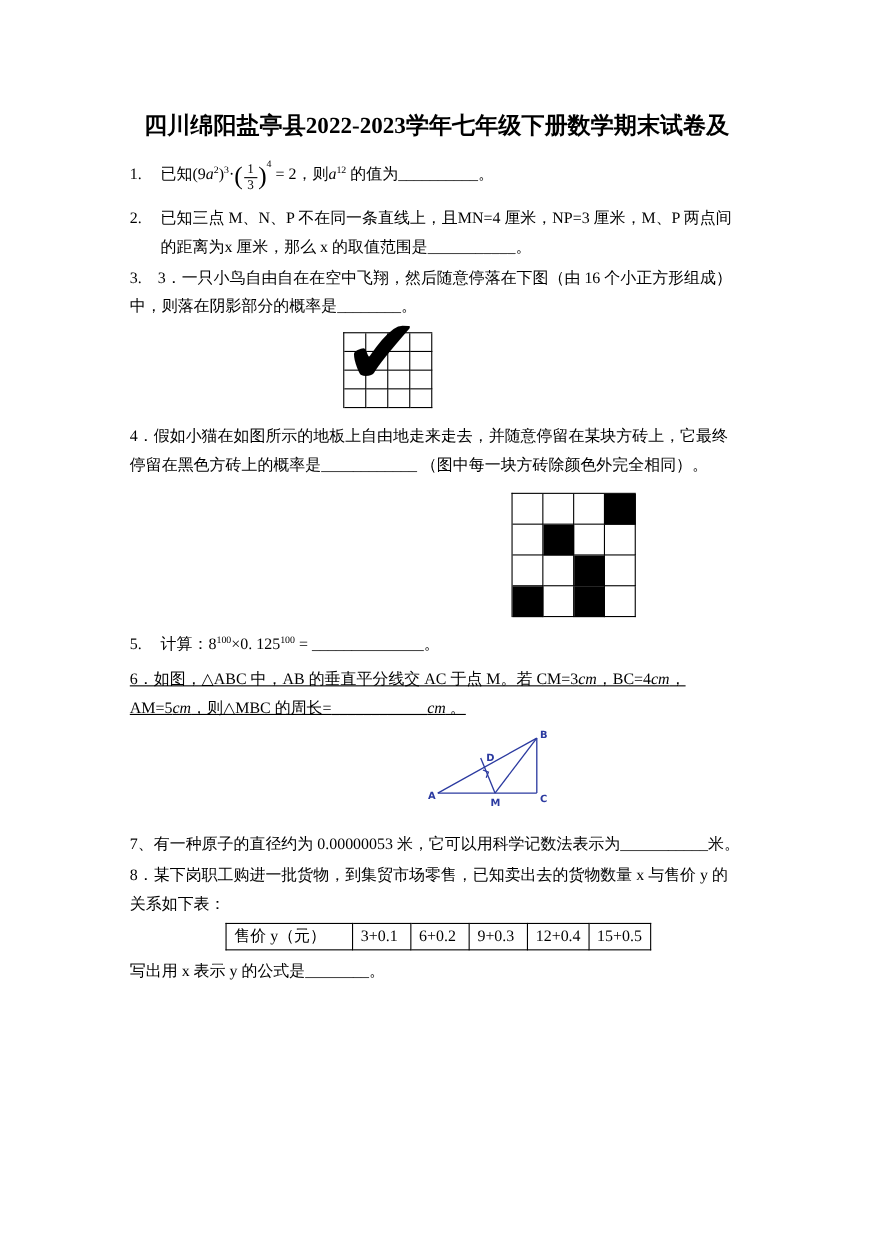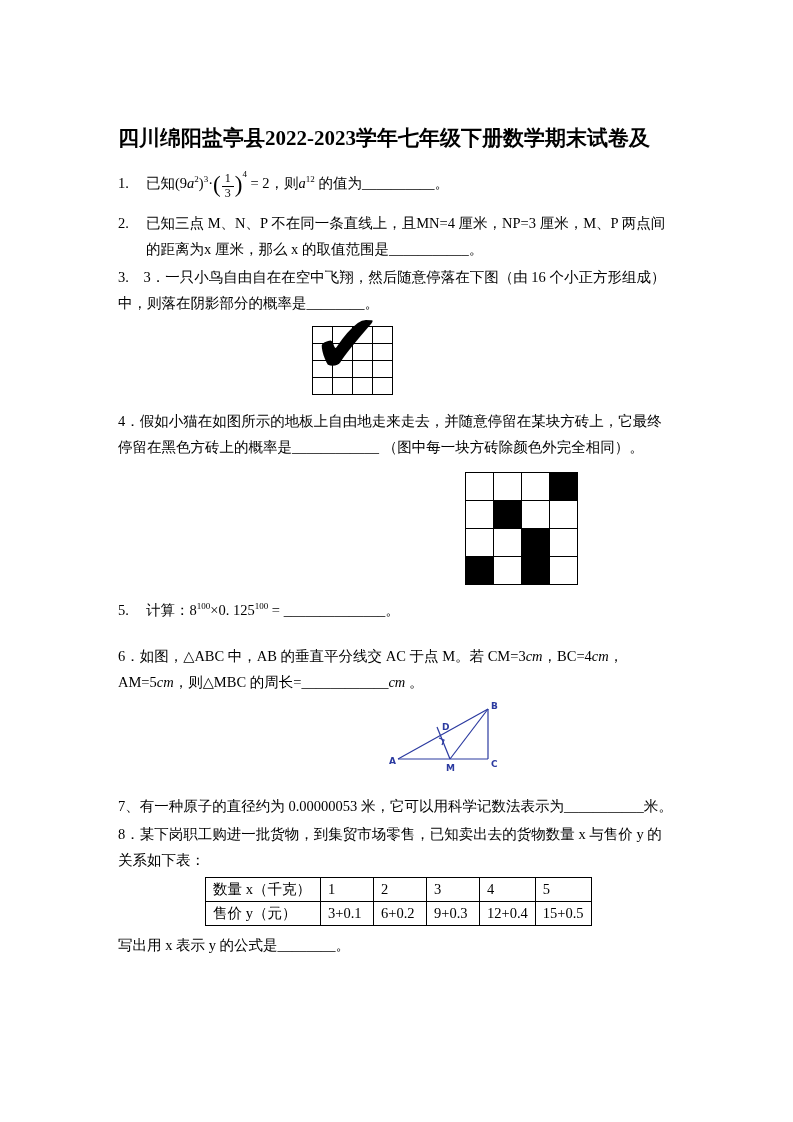--- a/index.html
+++ b/index.html
@@ -3,21 +3,21 @@
 <meta charset="utf-8">
 <style>
   html,body { margin:0; padding:0; background:#fff; }
   .page {
     position:relative; width:793px; height:1122px; background:#fff;
     font-family:"Liberation Serif","DejaVu Serif",serif; color:#000;
     overflow:hidden;
   }
   .content { position:absolute; left:118px; top:0; width:558px; }
 
-  .title { padding-top:114px; font-size:21px; font-weight:bold; line-height:48px; }
+  .title { padding-top:90px; text-align:center; font-size:21px; font-weight:bold; line-height:48px; }
 
   .sec { font-size:14.5px; line-height:26px; margin:10px 0 0 0; white-space:pre-wrap; }
   .q { font-size:14.5px; line-height:26px; margin:2px 0 0 0; white-space:pre-wrap; }
   .qflex { display:flex; align-items:baseline; }
   .qnum { width:28px; flex-shrink:0; }
   .qbody { flex:1; }
 
   sup.sp { font-size:9px; line-height:0; }
   .hi { font-size:9px; line-height:0; vertical-align:11px; }
   .it { font-style:italic; }
@@ -118,21 +118,21 @@
           <div class="cell black"></div>
           <div class="cell"></div>
         </div>
     </div>
 
     <div class="q qflex" style="margin-top:12px;">
       <span class="qnum">5.</span>
       <span class="qbody"><span>计算：</span><span>8</span><sup class="sp">100</sup><span>×0. 125</span><sup class="sp">100</sup><span> = </span><span>______________</span><span>。</span></span>
     </div>
 
-    <p class="q" style="margin-top:20px;"><span>6．如图，△ABC 中，AB 的垂直平分线交 AC 于点 M。若 CM=3</span><span class="it">cm</span><span>，BC=4</span><span class="it">cm</span><span>，AM=5</span><span class="it">cm</span><span>，则△MBC 的周长=</span><span>____________</span><span class="it">cm</span><span> 。</span></p>
+    <p class="q" style="margin-top:6px;text-decoration:underline;"><span>6．如图，△ABC 中，AB 的垂直平分线交 AC 于点 M。若 CM=3</span><span class="it">cm</span><span>，BC=4</span><span class="it">cm</span><span>，AM=5</span><span class="it">cm</span><span>，则△MBC 的周长=</span><span>____________</span><span class="it">cm</span><span> 。</span></p>
 
     <div class="fig-tri">
       <svg class="tri" width="132" height="76" viewBox="0 0 132 76">
         <g fill="none" stroke-width="1.2">
           <line x1="10" y1="60" x2="100" y2="60" stroke="#2b3aa0"></line>
           <line x1="10" y1="60" x2="100" y2="10" stroke="#2b3aa0"></line>
           <line x1="100" y1="10" x2="100" y2="60" stroke="#2b3aa0"></line>
           <line x1="62" y1="60" x2="100" y2="10" stroke="#2b3aa0"></line>
           <line x1="62" y1="60" x2="49" y2="28" stroke="#2b3aa0"></line>
           <path d="M 51 39 l 5 2 l -2 5" stroke="#2b3aa0"></path>
@@ -145,28 +145,20 @@
       </svg>
     </div>
 
     <p class="q" style="margin-top:18px;"><span>7、有一种原子的直径约为 0.00000053 米，它可以用科学记数法表示为</span><span>___________</span><span>米。</span></p>
 
     <p class="q"><span>8．某下岗职工购进一批货物，到集贸市场零售，已知卖出去的货物数量 x 与售价 y 的关系如下表：</span></p>
 
     <table class="qtable">
         <tbody>
           <tr>
-            <td>数量 x（千克）</td>
-            <td>1</td>
-            <td>2</td>
-            <td>3</td>
-            <td>4</td>
-            <td>5</td>
-          </tr>
-          <tr>
             <td>售价 y（元）</td>
             <td>3+0.1</td>
             <td>6+0.2</td>
             <td>9+0.3</td>
             <td>12+0.4</td>
             <td>15+0.5</td>
           </tr>
         </tbody>
       </table>
 

